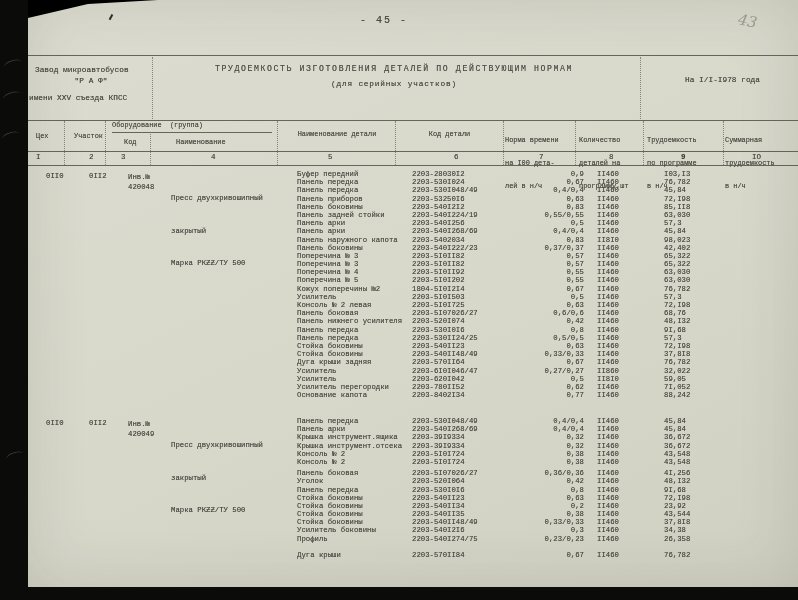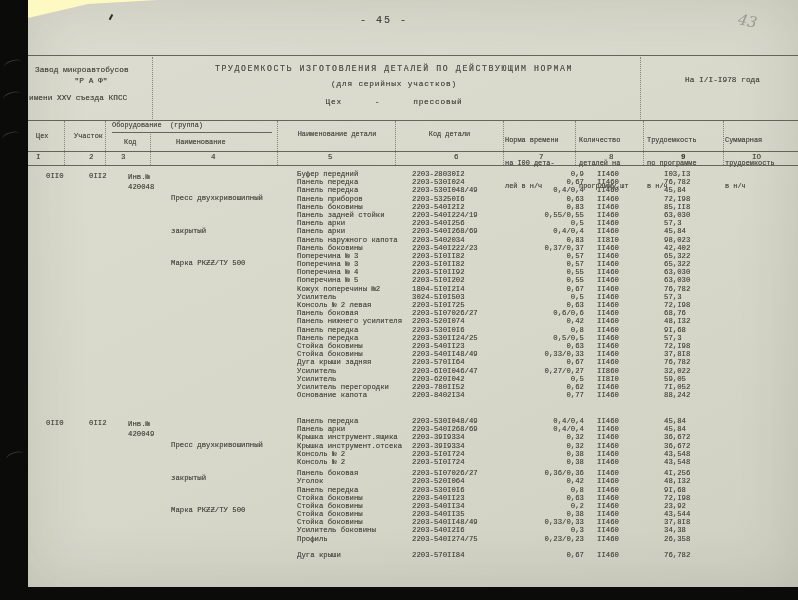--- a/index.html
+++ b/index.html
@@ -1,16 +1,16 @@
 <!DOCTYPE html>
 <html><head>
 <meta charset="utf-8">
 <style>
   html,body{margin:0;padding:0;background:#151512;}
-  .screen{position:relative;width:798px;height:600px;overflow:hidden;background:#fef9c3;
+  .screen{position:relative;width:798px;height:600px;overflow:hidden;background:#000000;
           font-family:"Liberation Mono","DejaVu Sans Mono",monospace;}
   
   .left-strip{position:absolute;left:0;top:0;width:28px;height:600px;background:#0b0b09;}
   .bottom-strip{position:absolute;left:0;top:587px;width:798px;height:13px;background:#0b0b09;}
   .scribble{position:absolute;width:18px;height:8px;border-top:1.5px solid rgba(195,195,180,.26);
             border-radius:50%;transform:rotate(-16deg);}
   
   .paper{position:absolute;left:28px;top:0;width:770px;height:588px;color:#4a4a43;
          background:linear-gradient(155deg,#dcdcd0 0%,#d7d7ca 55%,#cfcfc2 100%);
          clip-path:polygon(0 18px,60px 4px,130px 0,770px 0,770px 588px,0 588px);
@@ -61,21 +61,20 @@
     <div class="t" style="left:332px;top:15px;font-size:10px;letter-spacing:2px">- 45 -</div>
 
     <div class="rule" style="top:55px"></div>
 
     <div class="t org" style="left:7px;top:66px">Завод микроавтобусов</div>
     <div class="t org" style="left:7px;top:66px;width:112px;text-align:center;transform:translateY(11px)">"Р А Ф"</div>
     <div class="t org" style="left:1px;top:94px">имени XXV съезда КПСС</div>
 
     <div class="t ttl" style="left:135px;top:64px;width:462px">ТРУДОЕМКОСТЬ ИЗГОТОВЛЕНИЯ ДЕТАЛЕЙ ПО ДЕЙСТВУЮЩИМ НОРМАМ</div>
     <div class="t sub" style="left:135px;top:80px;width:462px">(для серийных участков)</div>
-    <div class="t sub" style="left:135px;top:98px;width:462px">Цех      -      прессовый</div>
 
     <div class="t org" style="left:622px;top:76px;width:145px;text-align:center">На I/I-I978 года</div>
 
     <div class="vs" style="left:124px;top:57px;height:62px"></div>
     <div class="vs" style="left:612px;top:57px;height:62px"></div>
 
     <div class="rule" style="top:120px"></div>
 
     <div class="t ch" style="left:8px;top:133px">Цех</div>
     <div class="t ch" style="left:46px;top:133px">Участок</div>
@@ -240,21 +239,21 @@
             </div>
             <div class="row">
               <span class="cell name">Кожух поперечины №2</span>
               <span class="cell code">1804-5I0I2I4</span>
               <span class="cell norm">0,67</span>
               <span class="cell qty">II460</span>
               <span class="cell labor">76,782</span>
             </div>
             <div class="row">
               <span class="cell name">Усилитель</span>
-              <span class="cell code">3024-5I0I503</span>
+              <span class="cell code">2203-5I0I503</span>
               <span class="cell norm">0,5</span>
               <span class="cell qty">II460</span>
               <span class="cell labor">57,3</span>
             </div>
             <div class="row">
               <span class="cell name">Консоль № 2 левая</span>
               <span class="cell code">2203-5I0I725</span>
               <span class="cell norm">0,63</span>
               <span class="cell qty">II460</span>
               <span class="cell labor">72,I98</span>

